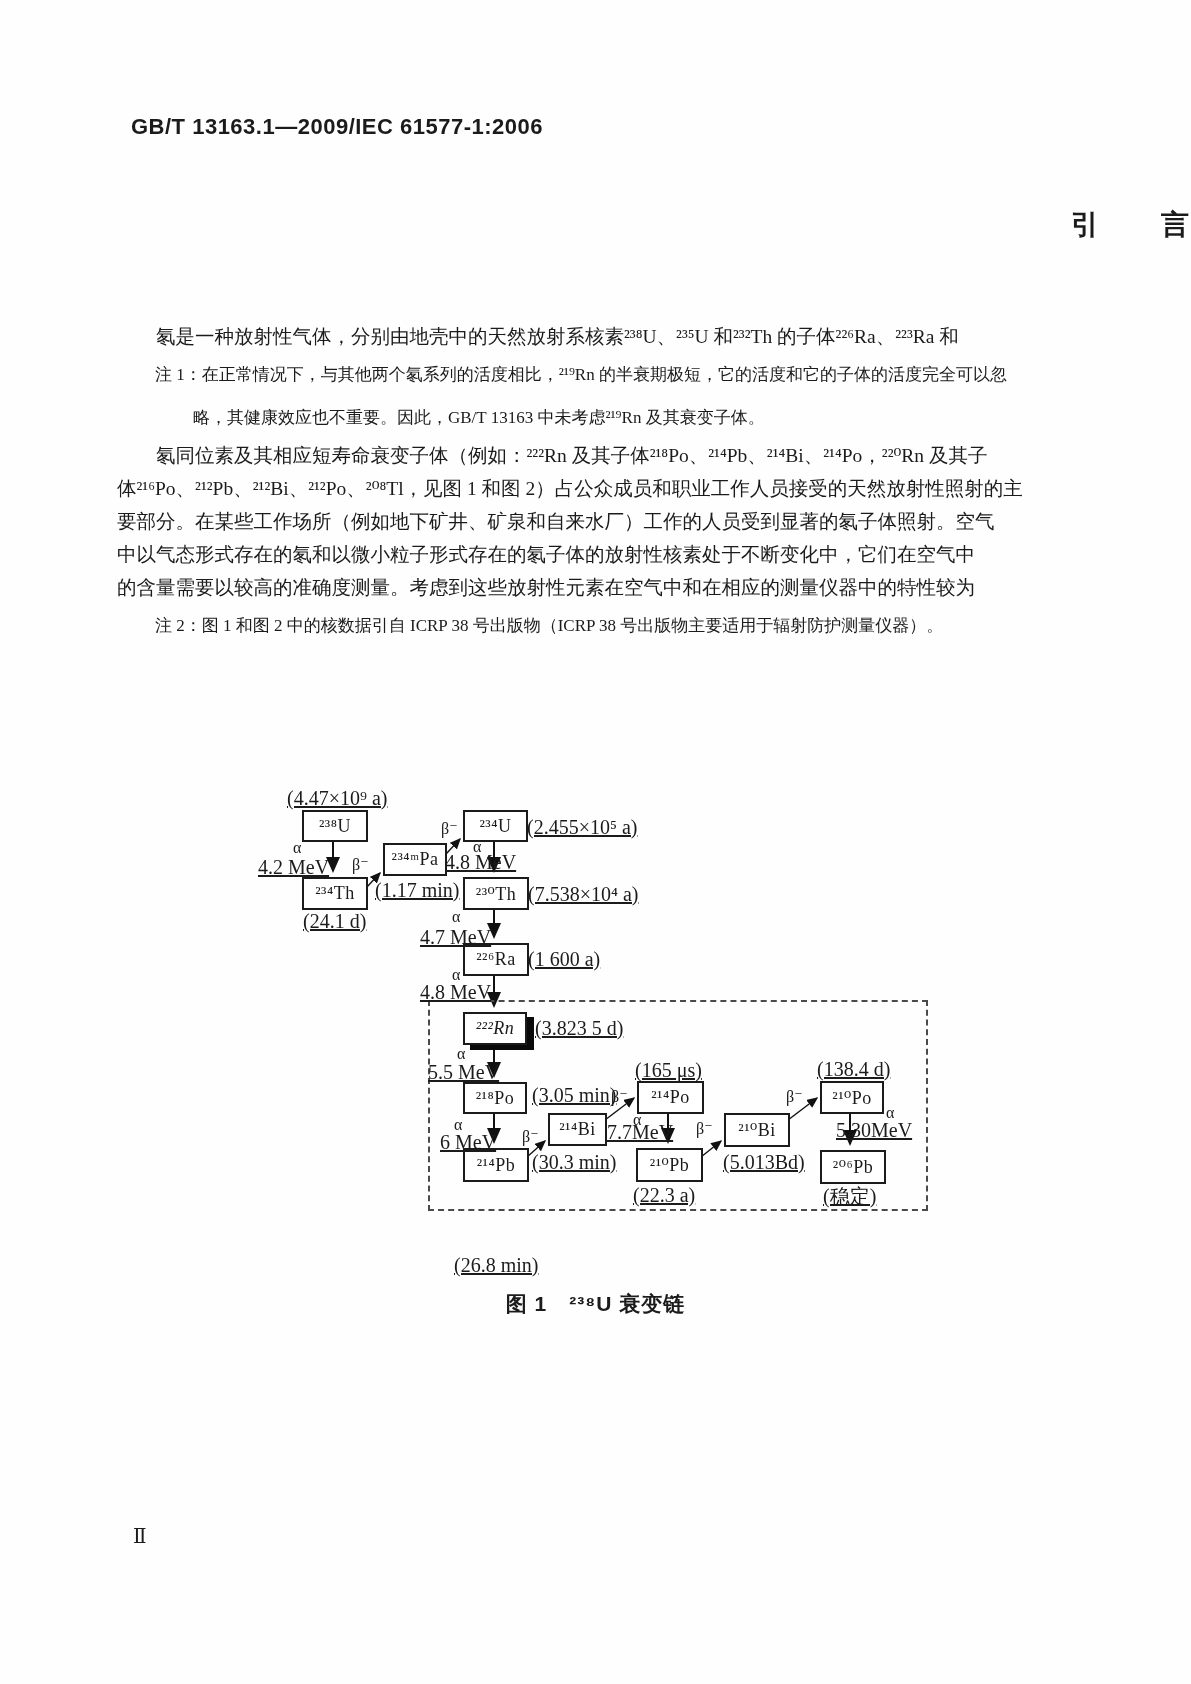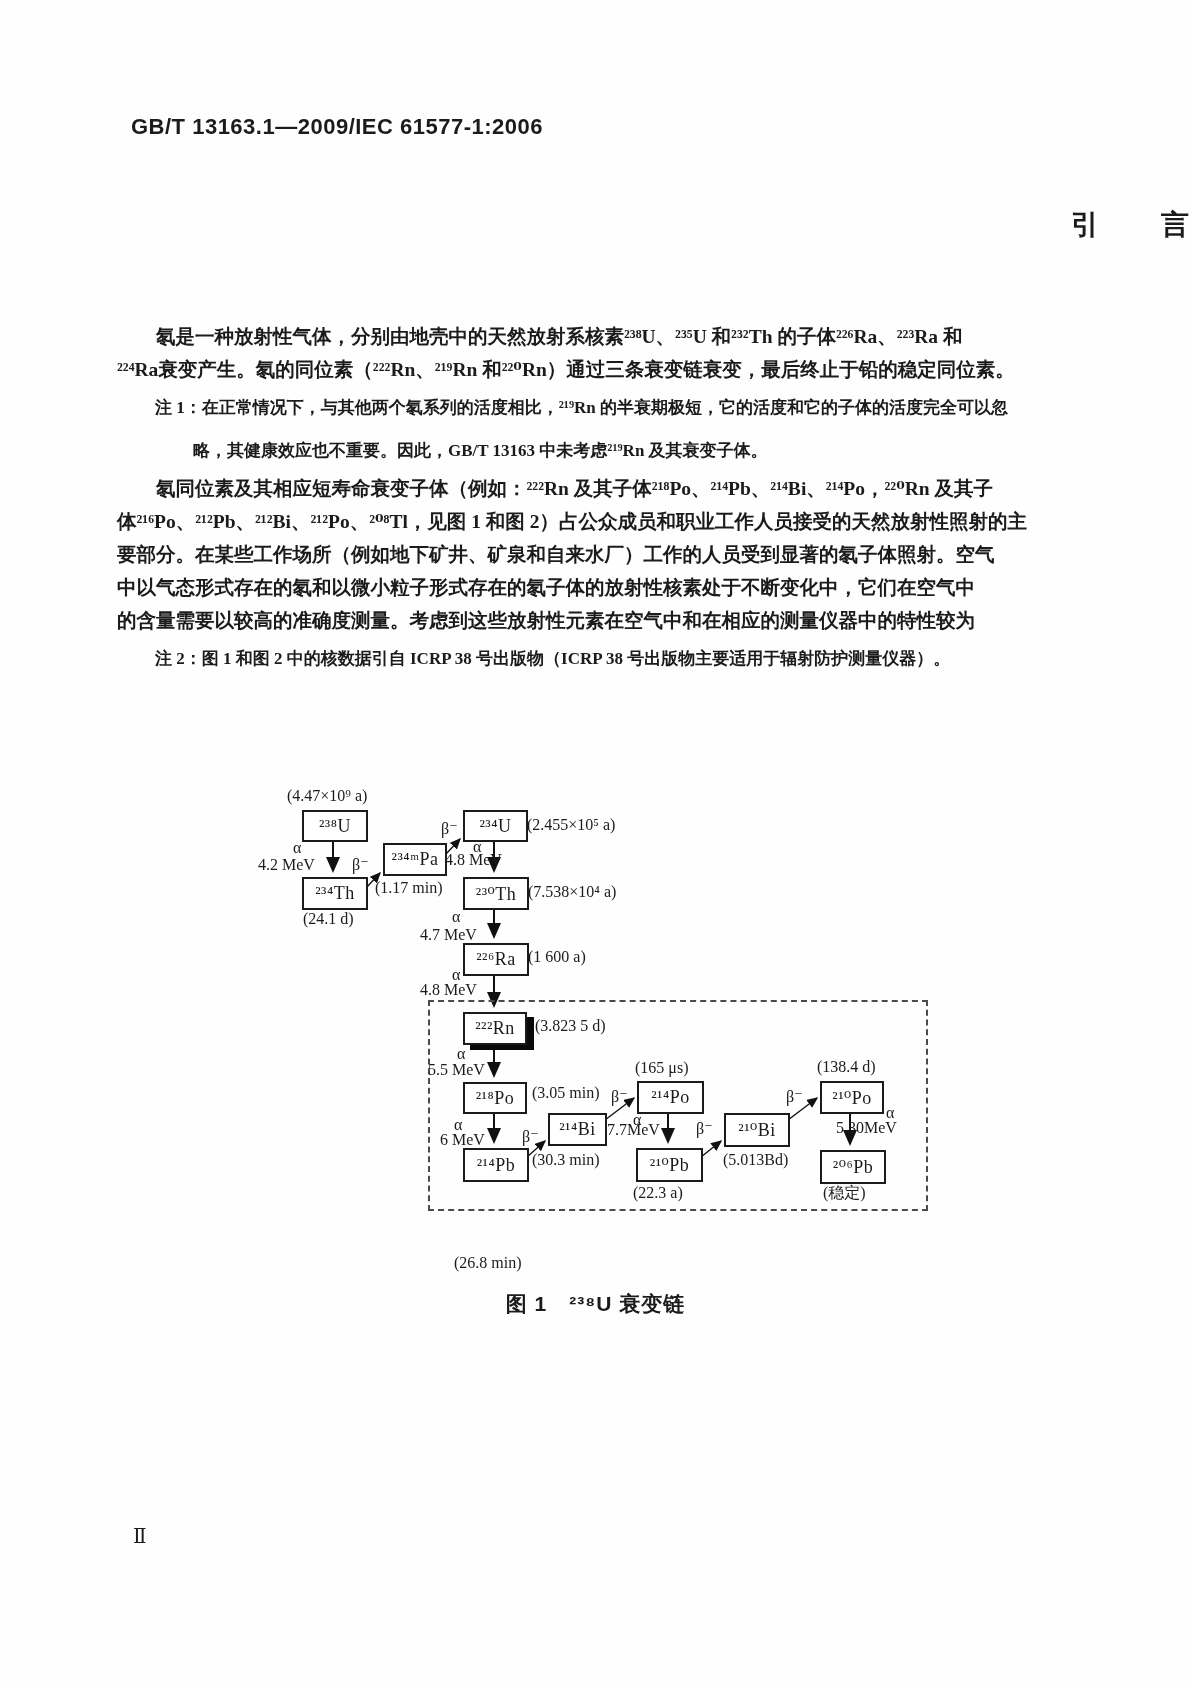--- a/index.html
+++ b/index.html
@@ -12,35 +12,35 @@
   .doc-header{
     position:absolute;left:131px;top:114px;
     font-family:"Liberation Sans","DejaVu Sans",sans-serif;
     font-weight:bold;font-size:22px;letter-spacing:0.5px;
   }
   .doc-title{
     position:absolute;left:0;right:0;top:206px;text-align:right;
     font-family:"Liberation Sans","DejaVu Sans",sans-serif;
     font-weight:bold;font-size:28px;letter-spacing:2px;
   }
-  .textblock{position:absolute;left:117px;top:320px;width:964px;font-weight:bold;}
+  .textblock{position:absolute;left:117px;top:320px;width:964px;}
   .bl{font-size:19.5px;line-height:33px;white-space:nowrap;}
   .bl.indent{text-indent:39px;}
   .note{font-size:17px;line-height:43px;padding-left:38px;}
   .note.cont{padding-left:76px;}
   
   .fig{position:absolute;left:0;top:0;width:1191px;height:1684px;pointer-events:none;}
   .fig svg{position:absolute;left:0;top:0;}
   .nbox{
     position:absolute;border:2px solid #1b1b1b;background:#fff;
     display:flex;align-items:center;justify-content:center;
     font-size:18px;letter-spacing:0.5px;text-align:right;
   }
-  .nbox.shadowed{box-shadow:7px 5px 0 0 #0a0a0a;}
-  .flabel{position:absolute;font-size:16px;white-space:nowrap;}
+  .nbox.shadowed{box-shadow:7px 5px 0 0 #0a0a0a;font-style:italic;}
+  .flabel{position:absolute;font-size:20px;white-space:nowrap;text-decoration:underline;}
   .glabel{position:absolute;font-size:16px;white-space:nowrap;}
   .dashed-box{
     position:absolute;left:428px;top:1000px;width:496px;height:207px;
     border:2px dashed #4a4a4a;
   }
   .fig-caption{
     position:absolute;left:0;right:0;top:1290px;text-align:center;
     font-family:"Liberation Sans","DejaVu Sans",sans-serif;
     font-weight:bold;font-size:21px;letter-spacing:1px;
   }
@@ -50,21 +50,20 @@
 <body>
 
 <div class="page">
 
   <div class="doc-header">GB/T 13163.1—2009/IEC 61577-1:2006</div>
 
   <div class="doc-title">引　　言</div>
 
   <div class="textblock">
     <div class="bl indent">氡是一种放射性气体，分别由地壳中的天然放射系核素²³⁸U、²³⁵U 和²³²Th 的子体²²⁶Ra、²²³Ra 和</div>
-    <div class="bl">²²⁴Ra衰变产生。氡的同位素（²²²Rn、²¹⁹Rn 和²²⁰Rn）通过三条衰变链衰变，最后终止于铅的稳定同位素。</div>
     <div class="bl note">注 1：在正常情况下，与其他两个氡系列的活度相比，²¹⁹Rn 的半衰期极短，它的活度和它的子体的活度完全可以忽</div>
     <div class="bl note cont">略，其健康效应也不重要。因此，GB/T 13163 中未考虑²¹⁹Rn 及其衰变子体。</div>
     <div class="bl indent">氡同位素及其相应短寿命衰变子体（例如：²²²Rn 及其子体²¹⁸Po、²¹⁴Pb、²¹⁴Bi、²¹⁴Po，²²⁰Rn 及其子</div>
     <div class="bl">体²¹⁶Po、²¹²Pb、²¹²Bi、²¹²Po、²⁰⁸Tl，见图 1 和图 2）占公众成员和职业工作人员接受的天然放射性照射的主</div>
     <div class="bl">要部分。在某些工作场所（例如地下矿井、矿泉和自来水厂）工作的人员受到显著的氡子体照射。空气</div>
     <div class="bl">中以气态形式存在的氡和以微小粒子形式存在的氡子体的放射性核素处于不断变化中，它们在空气中</div>
     <div class="bl">的含量需要以较高的准确度测量。考虑到这些放射性元素在空气中和在相应的测量仪器中的特性较为</div>
     <div class="bl note">注 2：图 1 和图 2 中的核数据引自 ICRP 38 号出版物（ICRP 38 号出版物主要适用于辐射防护测量仪器）。</div>
   </div>
 

